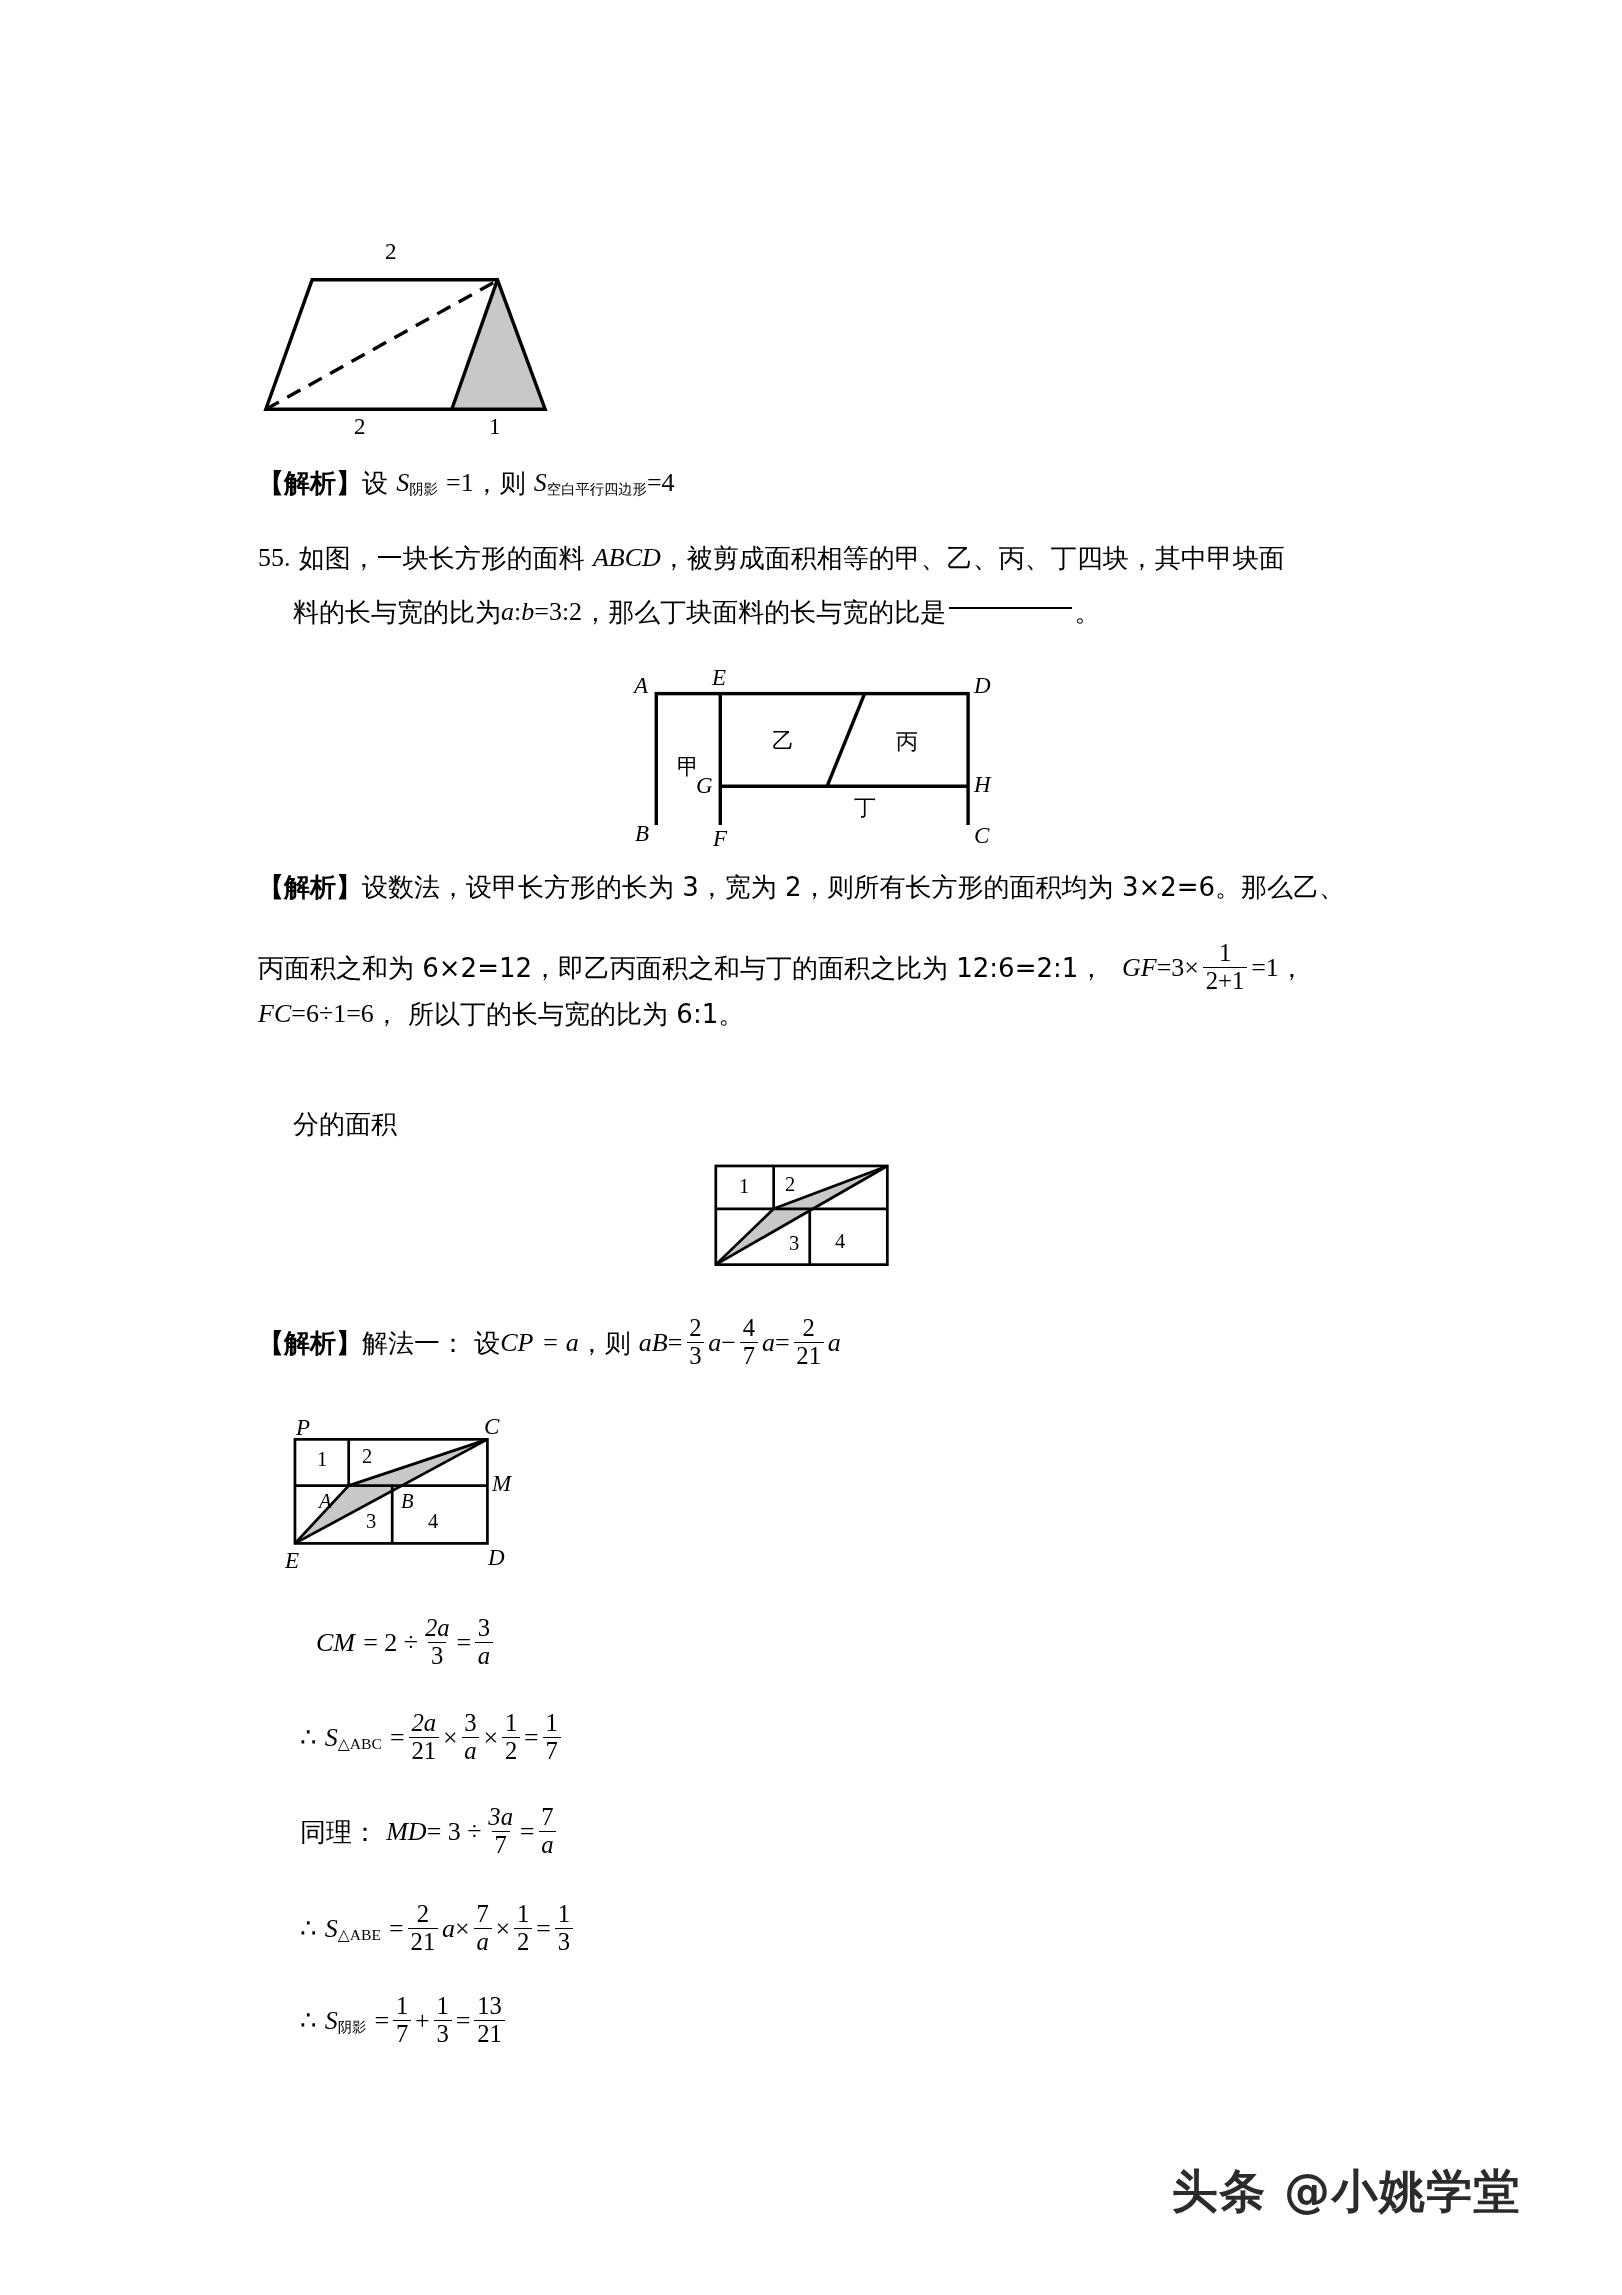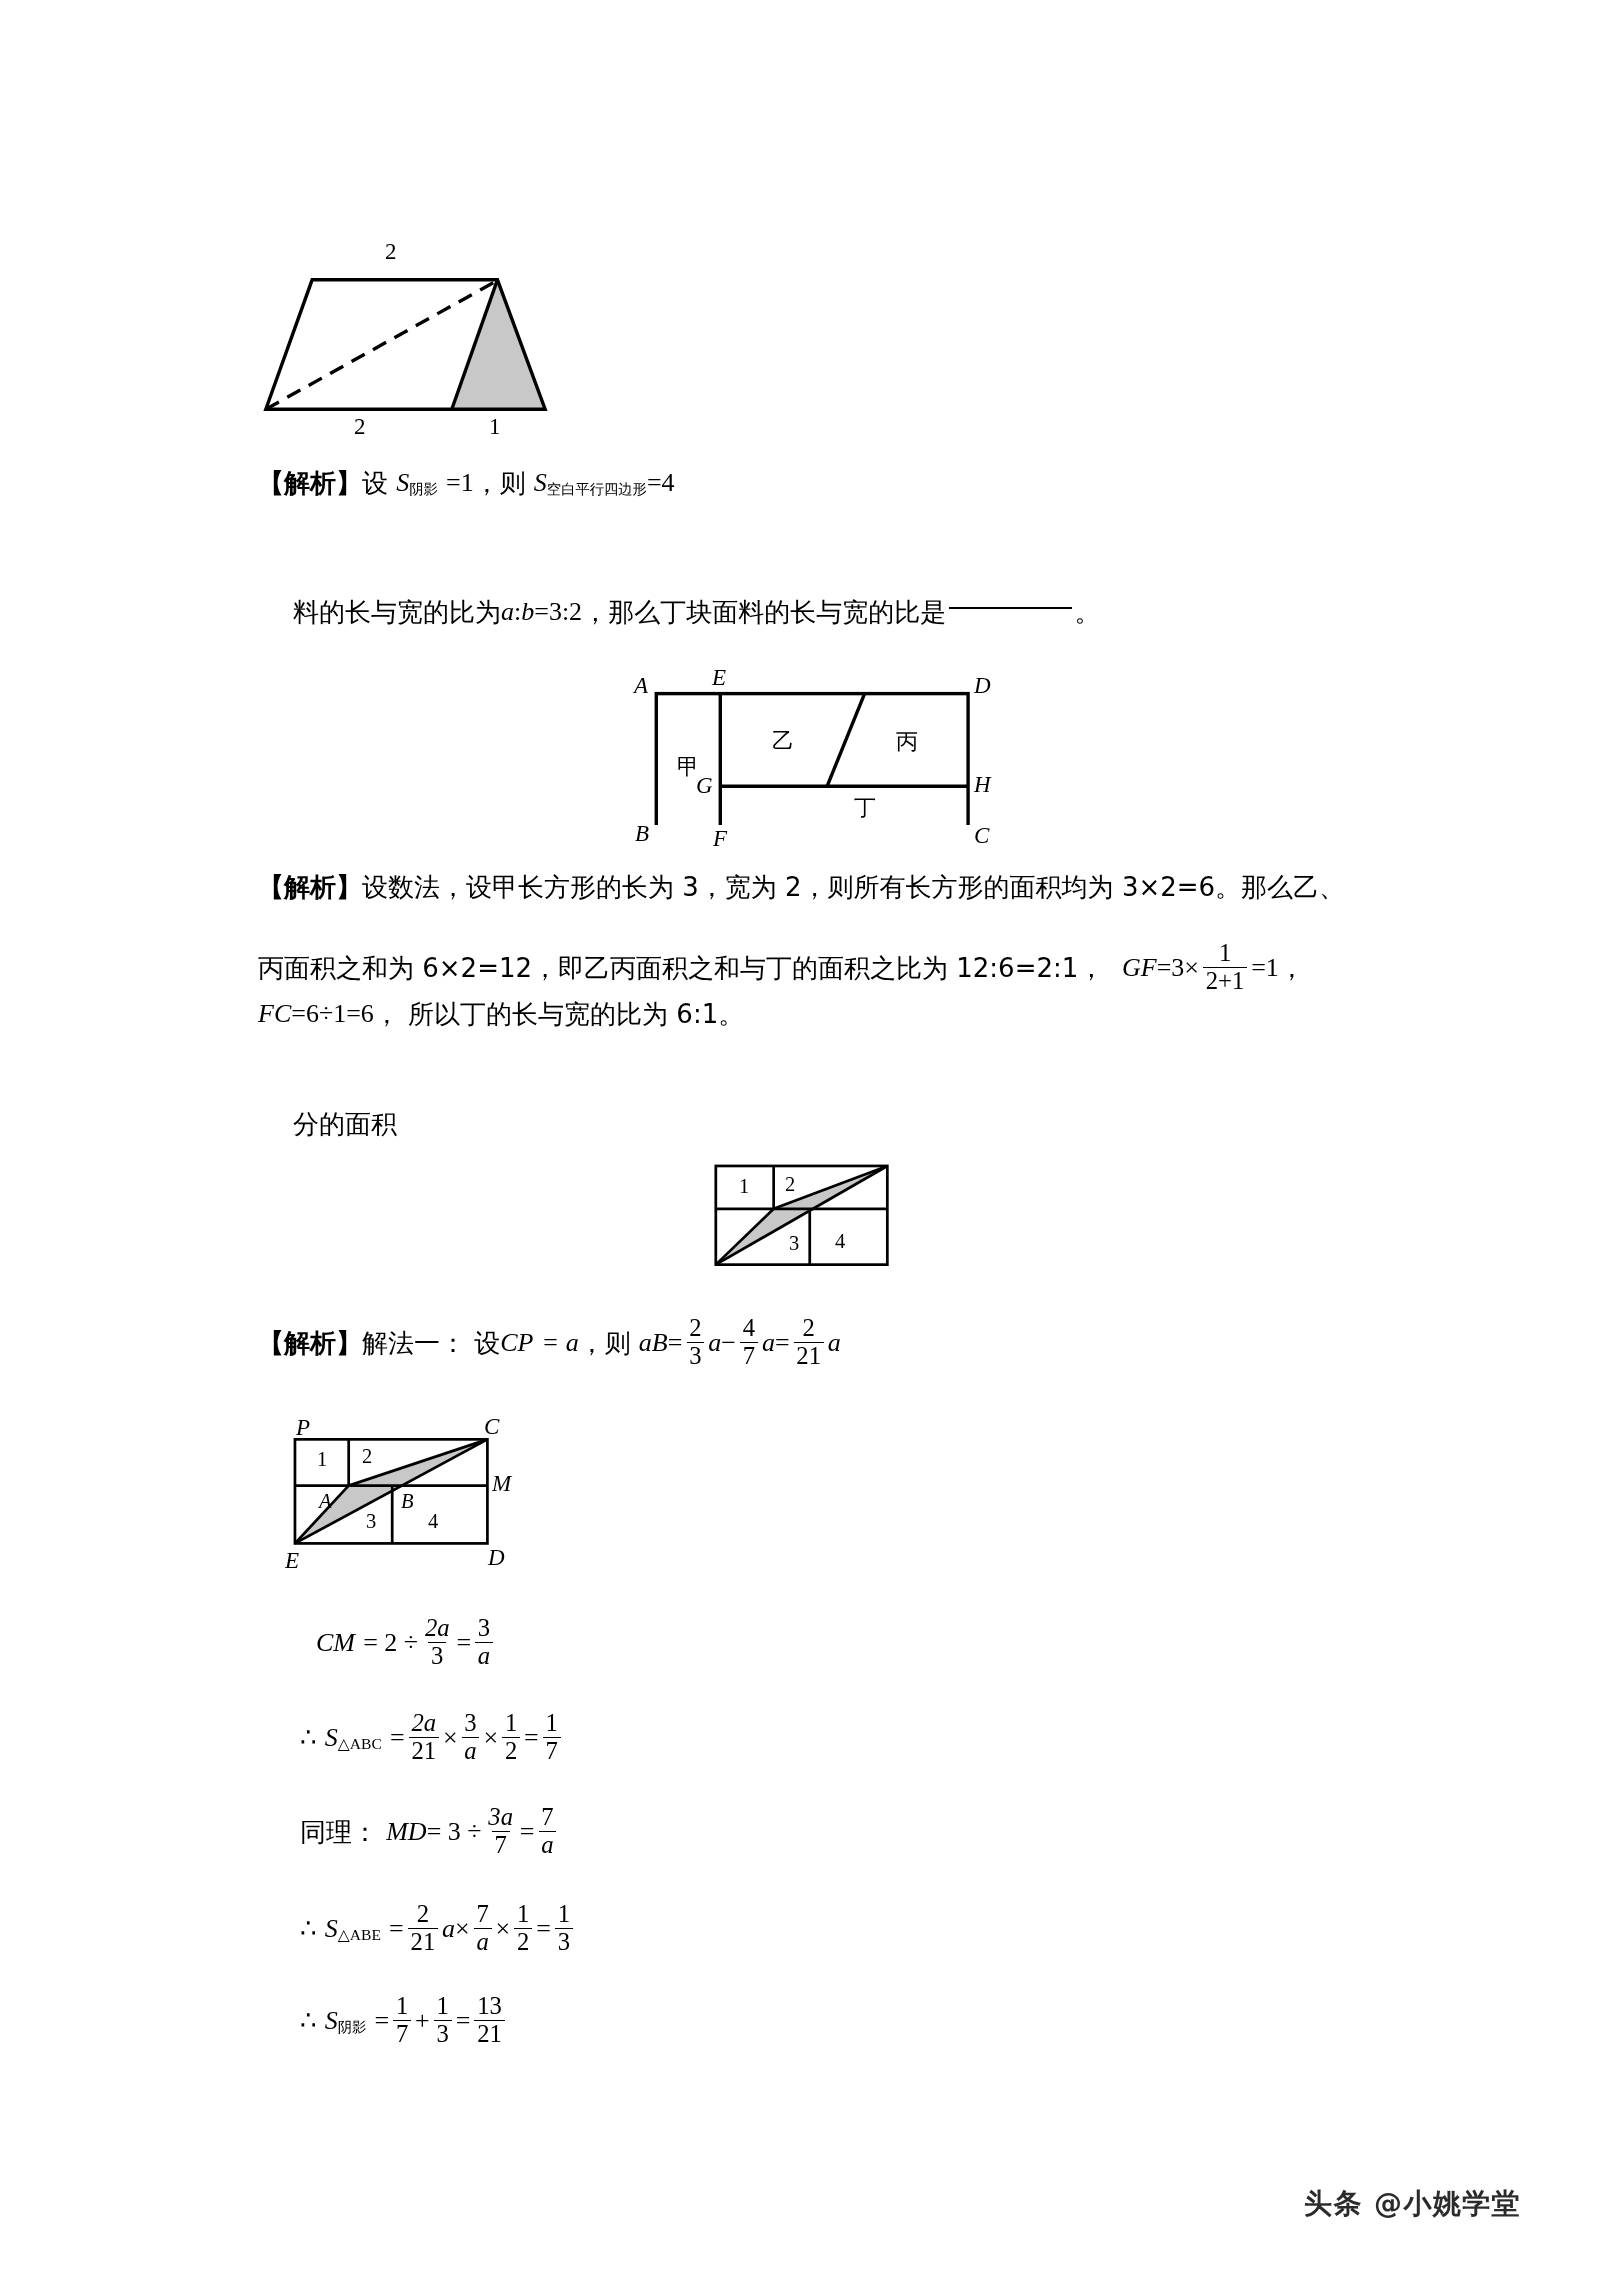--- a/index.html
+++ b/index.html
@@ -91,21 +91,21 @@
     font-family: "DejaVu Sans", "Liberation Sans", sans-serif;
     font-size: 22px;
     line-height: 1;
   }
   
   .watermark {
     position: absolute;
     right: 102px;
     bottom: 72px;
     font-family: "DejaVu Sans", "Liberation Sans", sans-serif;
-    font-size: 28px;
+    font-size: 46px;
     font-weight: 700;
     color: #1a1a1a;
     letter-spacing: 1.4px;
     opacity: 0.92;
     white-space: nowrap;
   }
 </style>
 </head>
 <body>
 
@@ -136,20 +136,28 @@
     <span class="sp"></span>
     <span class="mn">=1</span>
     <span class="cn">，</span>
     <span class="cn">则</span>
     <span class="sp"></span>
     <span class="mi">S</span>
       <span class="subcn">空白平行四边形</span>
     <span class="mn">=4</span>
   </div>
 
+  <div class="abs line" style="left:258px; top:545px;">
+    <span class="mn">55.</span>
+    <span class="sp"></span>
+    <span class="cn">如图，一块长方形的面料</span>
+    <span class="sp"></span>
+    <span class="mi">ABCD</span>
+    <span class="cn">，被剪成面积相等的甲、乙、丙、丁四块，其中甲块面</span>
+  </div>
   <div class="abs line" style="left:293px; top:599px;justify-content:flex-end;">
     <span class="cn">料的长与宽的比为</span>
     <span class="mi">a</span>
     <span class="mn">:</span>
     <span class="mi">b</span>
     <span class="mn">=3:2</span>
     <span class="cn">，那么丁块面料的长与宽的比是</span>
     <span class="blank-ul"></span>
     <span class="cn">。</span>
   </div>

